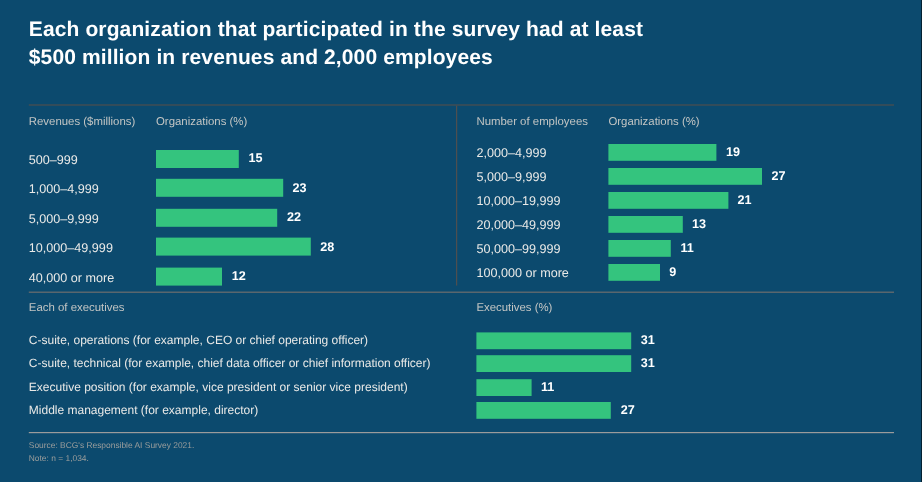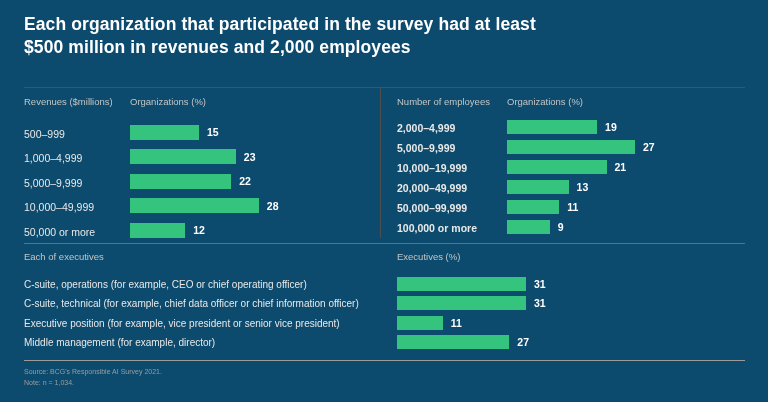--- a/index.html
+++ b/index.html
@@ -36,21 +36,21 @@
   .sec-right .hdr-cat{width:110px;}
   .sec-bottom .hdr-cat{width:373px;}
 
   .rows{display:block;}
   .row{display:flex;align-items:flex-end;}
   .sec-left  .row{height:24.5px;}
   .sec-right .row{height:20px;}
   .sec-bottom .row{height:19.5px;}
   .cat{flex:0 0 auto;color:#e9e9e7;font-size:10.5px;line-height:12px;}
   .sec-left  .cat{width:106px;}
-  .sec-right .cat{width:110px;font-weight:bold;}
+  .sec-right .cat{width:110px;}
   .sec-bottom .cat{width:373px;font-size:10px;}
   .barwrap{display:flex;align-items:center;flex:1 1 auto;}
   .bar{height:15px;background:#34c47e;}
   .sec-right .bar,.sec-bottom .bar{height:14px;}
   .val{color:#ffffff;font-size:10.5px;font-weight:700;margin-left:8px;}
 
   .footer{position:absolute;left:24px;top:366px;color:#9c9e9c;font-size:7px;line-height:11px;}
 </style>
 </head>
 <body>
@@ -95,21 +95,21 @@
           </div>
         </div>
         <div class="row">
           <div class="cat">10,000–49,999</div>
           <div class="barwrap">
             <div class="bar" style="width: 128.8px; background: rgb(52, 196, 126);"></div>
             <span class="val">28</span>
           </div>
         </div>
         <div class="row">
-          <div class="cat">50,000 or more</div>
+          <div class="cat">40,000 or more</div>
           <div class="barwrap">
             <div class="bar" style="width: 55.2px; background: rgb(52, 196, 126);"></div>
             <span class="val">12</span>
           </div>
         </div>
       </div>
   </div>
 
   <div class="section sec-right">
     <div class="sec-header">

